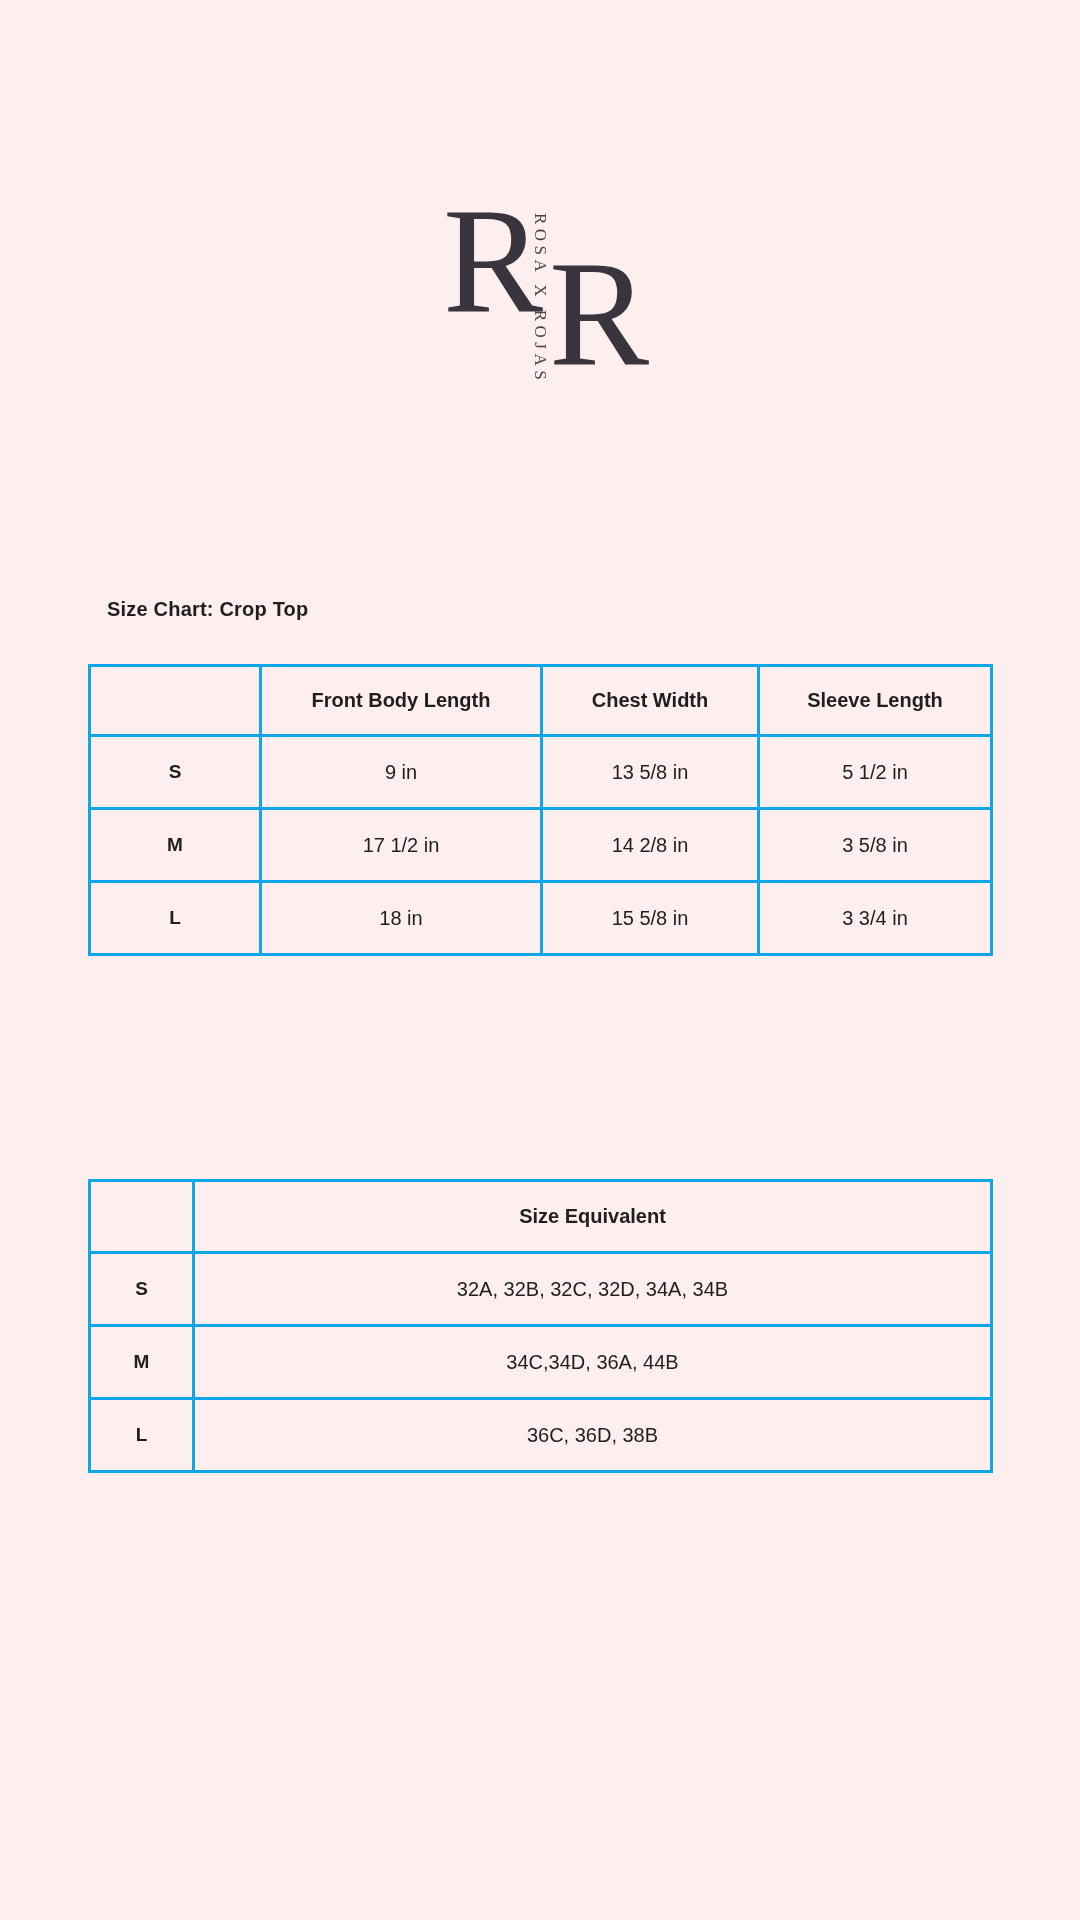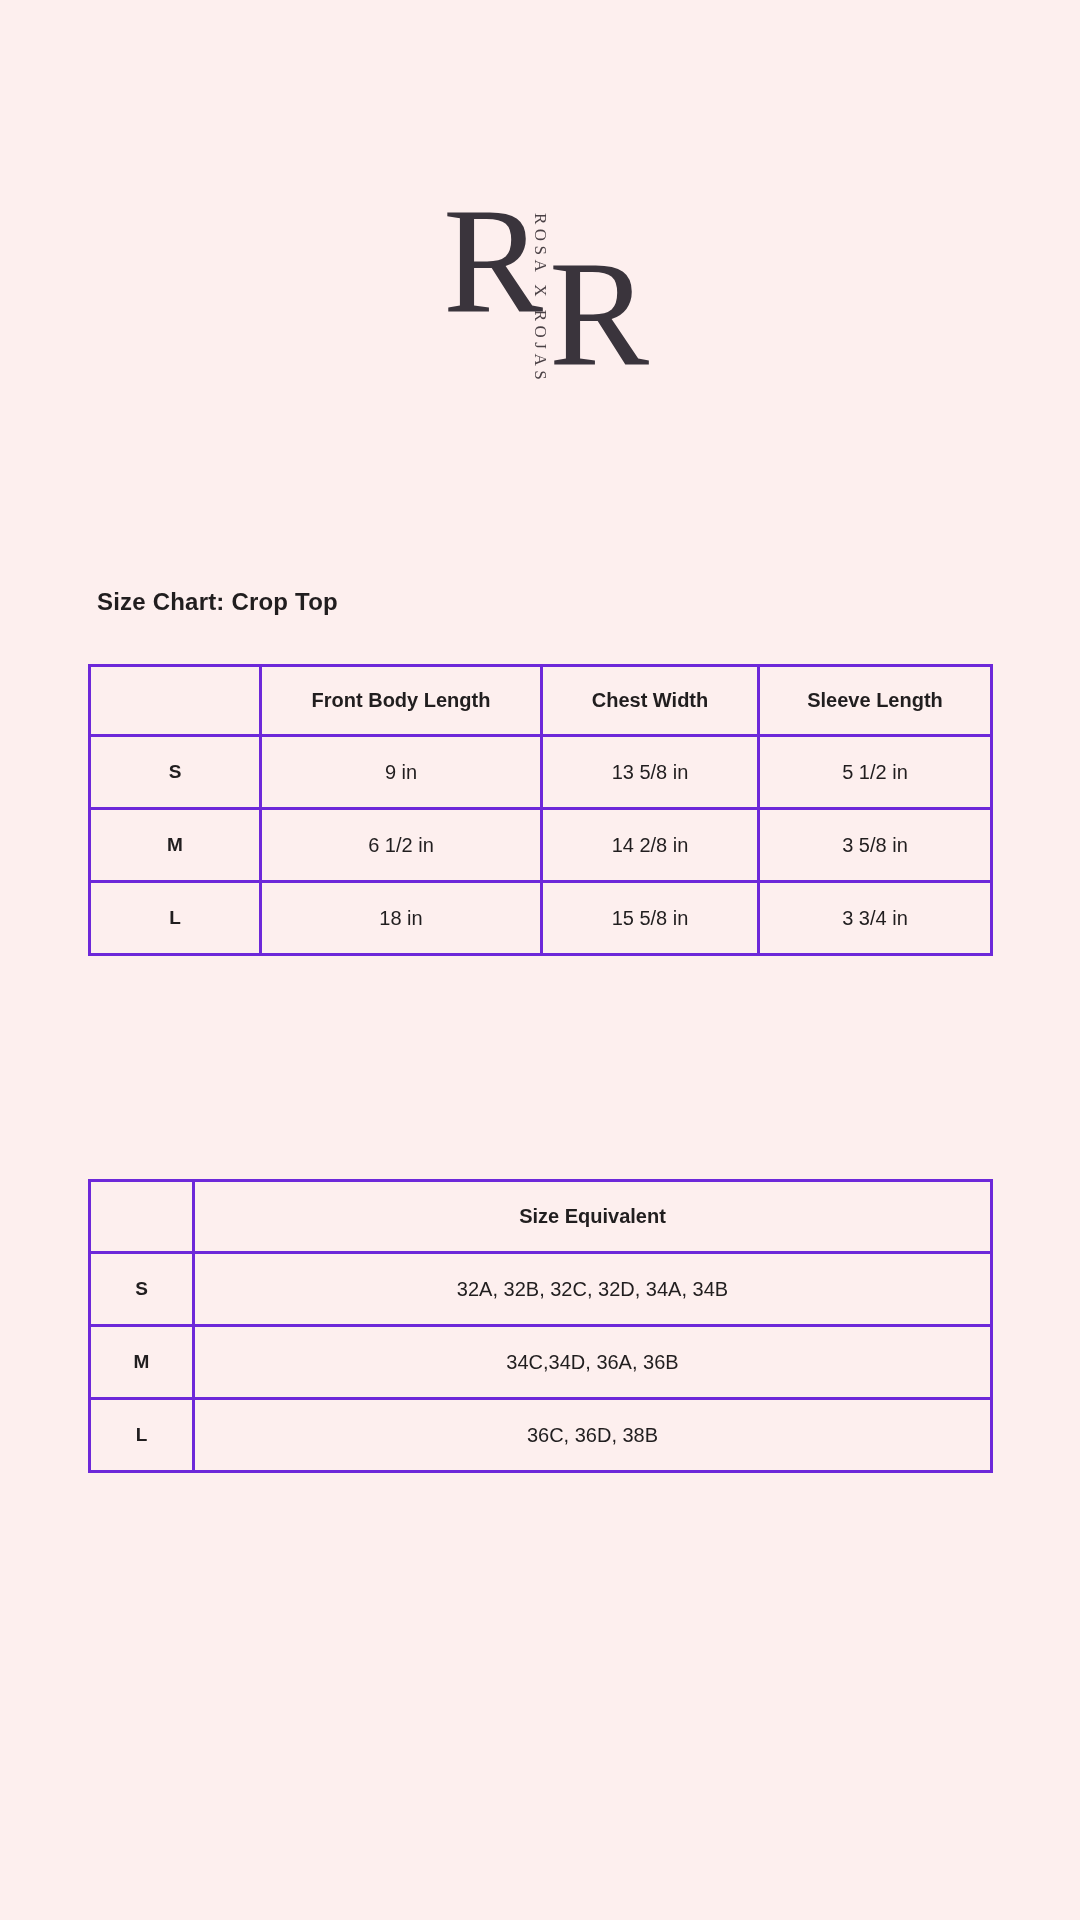--- a/index.html
+++ b/index.html
@@ -35,36 +35,36 @@
     font-size: 17px;
     letter-spacing: 4.5px;
     white-space: nowrap;
     color: #4a4145;
   }
 
   
   .heading {
     position: absolute;
     left: 97px; top: 588px;
-    margin: 0;
-    font-size: 24px;
+    margin: 10px;
+    font-size: 20px;
     font-weight: 700;
     color: #211e1f;
     letter-spacing: 0.2px;
   }
 
   
   table {
     position: absolute;
     border-collapse: collapse;
     table-layout: fixed;
     background: transparent;
   }
   th, td {
-    border: 3px solid #6d28d9;
+    border: 3px solid #0ea5e9;
     text-align: center;
     vertical-align: middle;
     padding: 0 6px;
     font-size: 20px;
     font-weight: 400;
     color: #211e1f;
   }
   th { font-weight: 700; }
   .size-col { font-weight: 700; font-size: 19px; }
 
@@ -104,21 +104,21 @@
         <th>Sleeve Length</th>
       </tr>
       <tr class="data-row">
         <td class="size-col">S</td>
         <td>9 in</td>
         <td>13 5/8 in</td>
         <td>5 1/2 in</td>
       </tr>
       <tr class="data-row">
         <td class="size-col">M</td>
-        <td>6 1/2 in</td>
+        <td>17 1/2 in</td>
         <td>14 2/8 in</td>
         <td>3 5/8 in</td>
       </tr>
       <tr class="data-row">
         <td class="size-col">L</td>
         <td>18 in</td>
         <td>15 5/8 in</td>
         <td>3 3/4 in</td>
       </tr>
     </tbody>
@@ -133,21 +133,21 @@
       <tr class="head-row">
         <th></th>
         <th>Size Equivalent</th>
       </tr>
       <tr class="data-row">
         <td class="size-col">S</td>
         <td>32A, 32B, 32C, 32D, 34A, 34B</td>
       </tr>
       <tr class="data-row">
         <td class="size-col">M</td>
-        <td>34C,34D, 36A, 36B</td>
+        <td>34C,34D, 36A, 44B</td>
       </tr>
       <tr class="data-row">
         <td class="size-col">L</td>
         <td>36C, 36D, 38B</td>
       </tr>
     </tbody>
   </table>
 
 </div>
 

